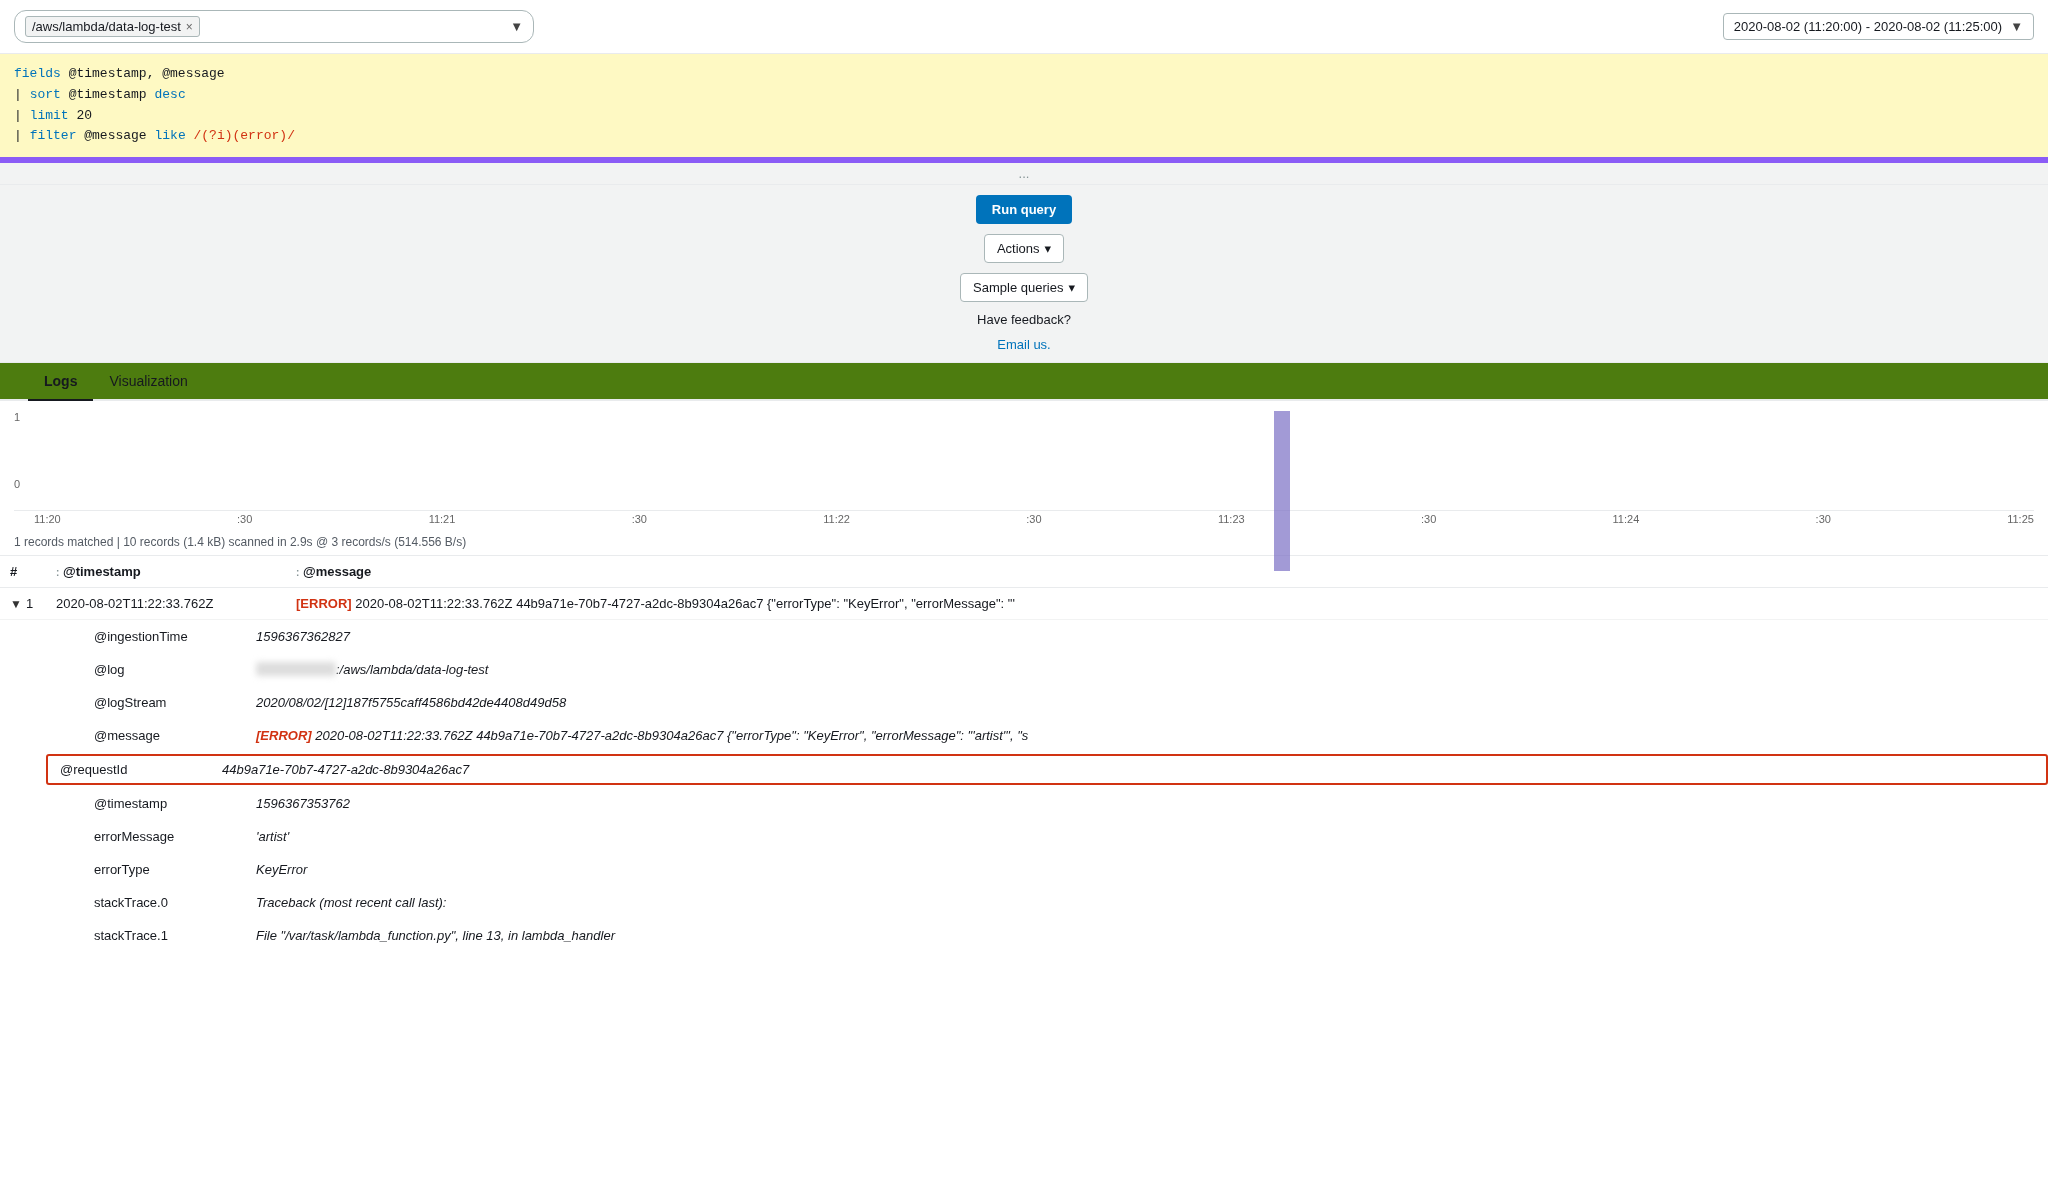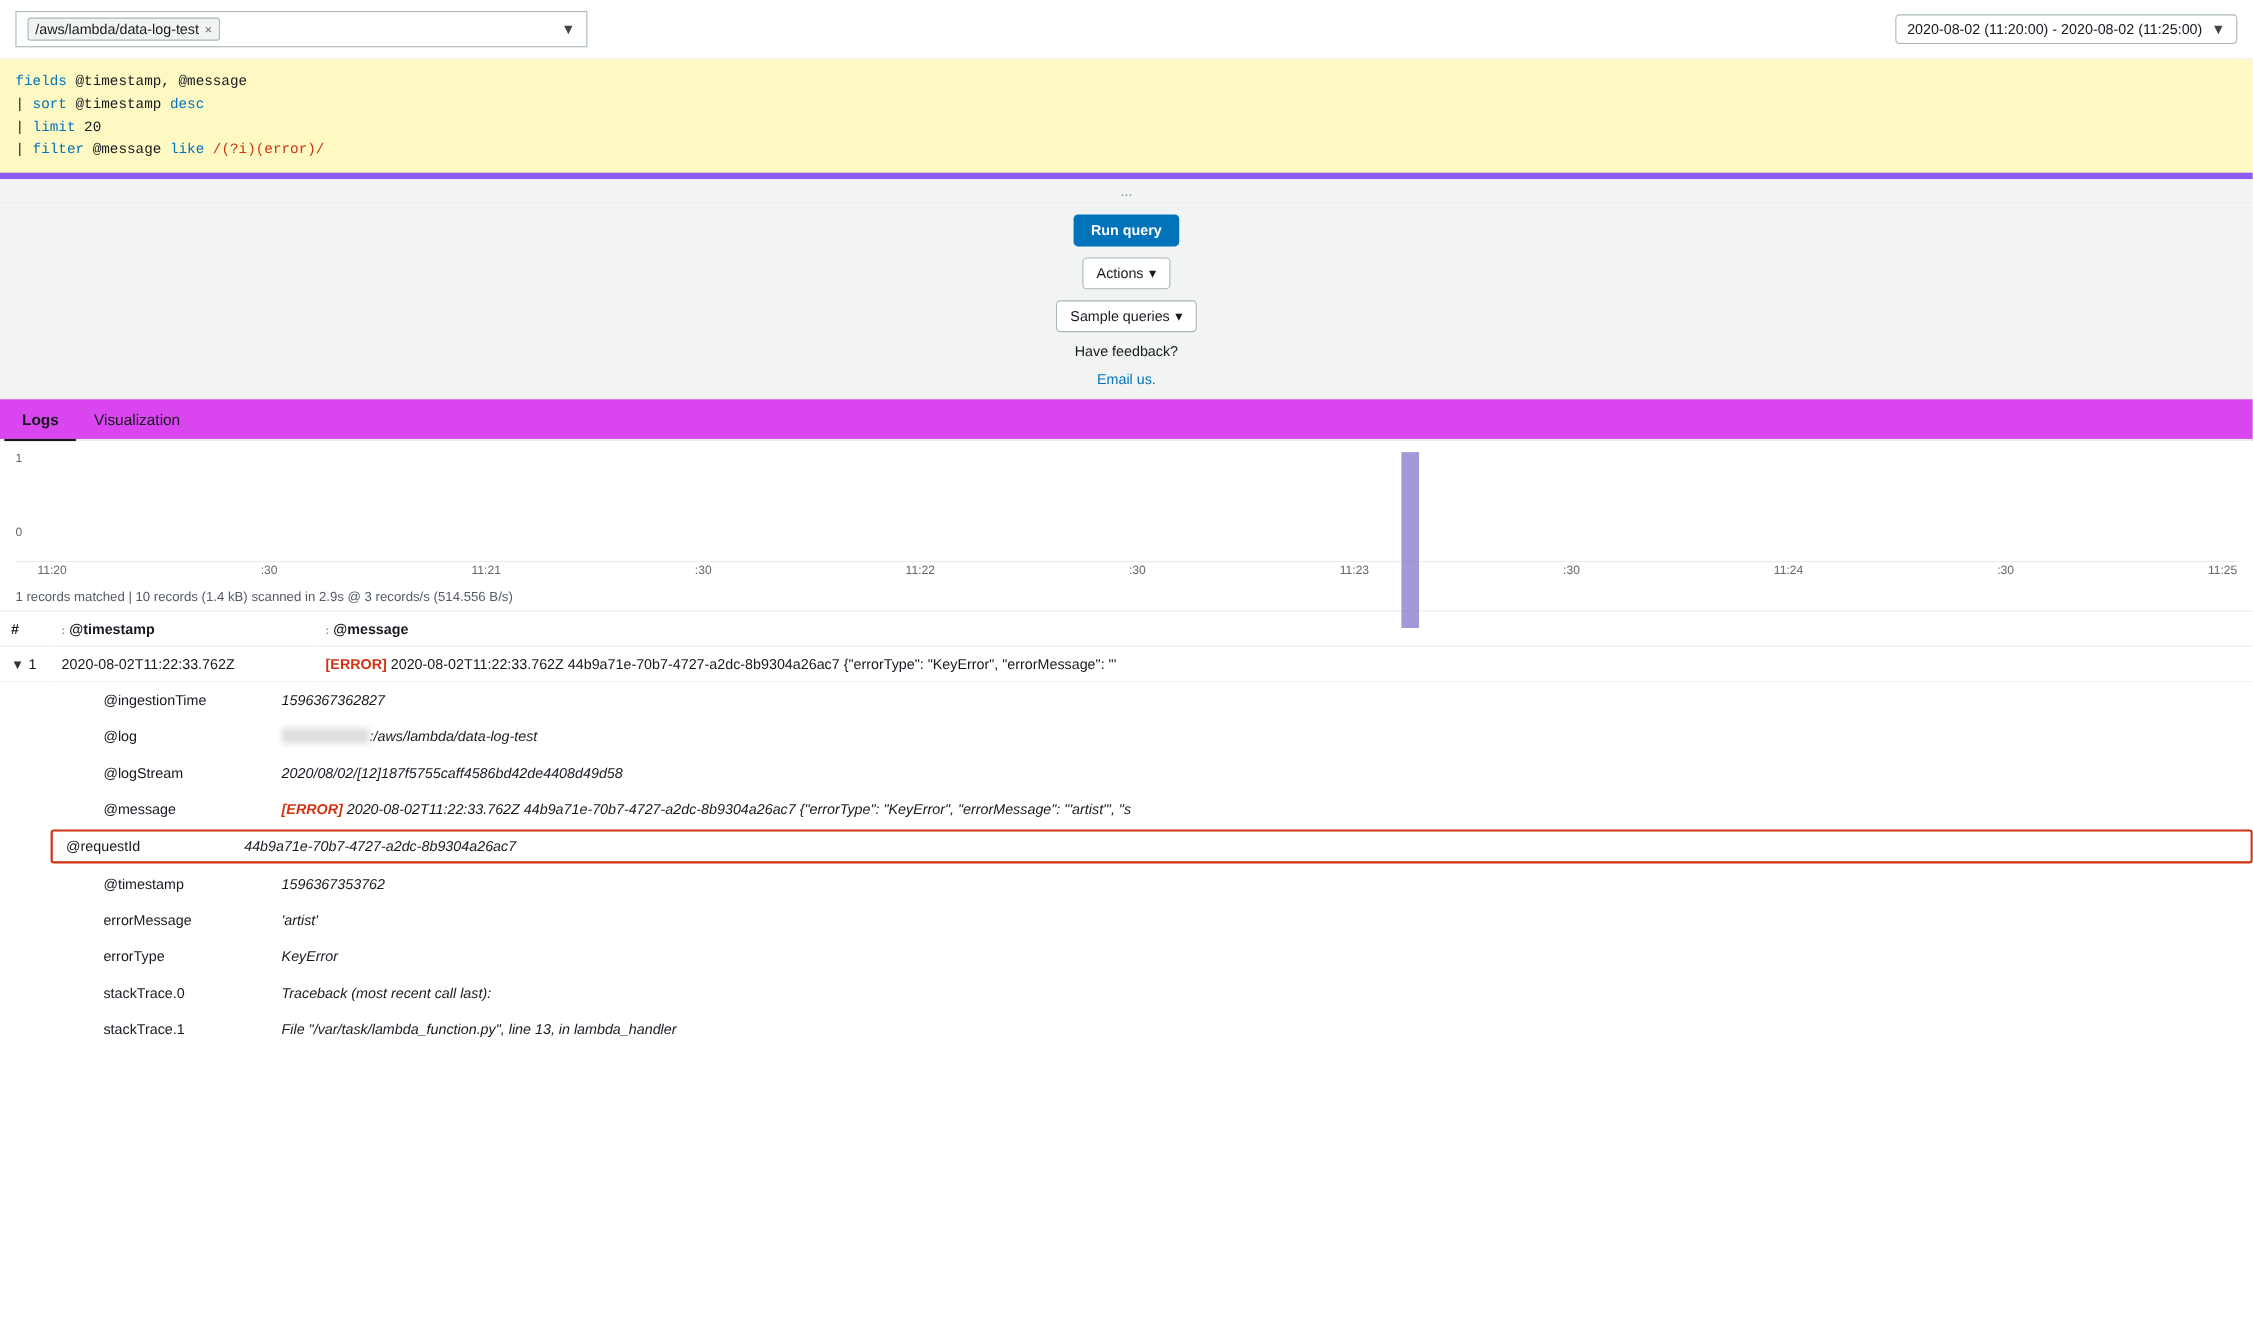--- a/index.html
+++ b/index.html
@@ -16,21 +16,21 @@
       align-items: center;
       padding: 10px 14px;
       background: #fff;
       border-bottom: 1px solid #e9ebed;
       gap: 10px;
     }
     .log-group-selector {
       display: flex;
       align-items: center;
       border: 1px solid #aab7b8;
-      border-radius: 0;
+      border-radius: 12px;
       padding: 5px 10px;
       background: #fff;
       gap: 8px;
       flex: 1;
       max-width: 520px;
       cursor: pointer;
     }
     .log-group-tag {
       display: flex;
       align-items: center;
@@ -129,22 +129,22 @@
       color: #0073bb;
       text-decoration: none;
       cursor: pointer;
       text-align: right;
     }
 
     
     .tabs {
       display: flex;
       border-bottom: 2px solid #e9ebed;
-      background: #d946ef;
-      padding: 0 4px;
+      background: #4d7c0f;
+      padding: 0 28px;
     }
     .tab {
       padding: 10px 16px;
       font-size: 14px;
       cursor: pointer;
       border-bottom: 2px solid transparent;
       margin-bottom: -2px;
       color: #16191f;
     }
     .tab.active {

